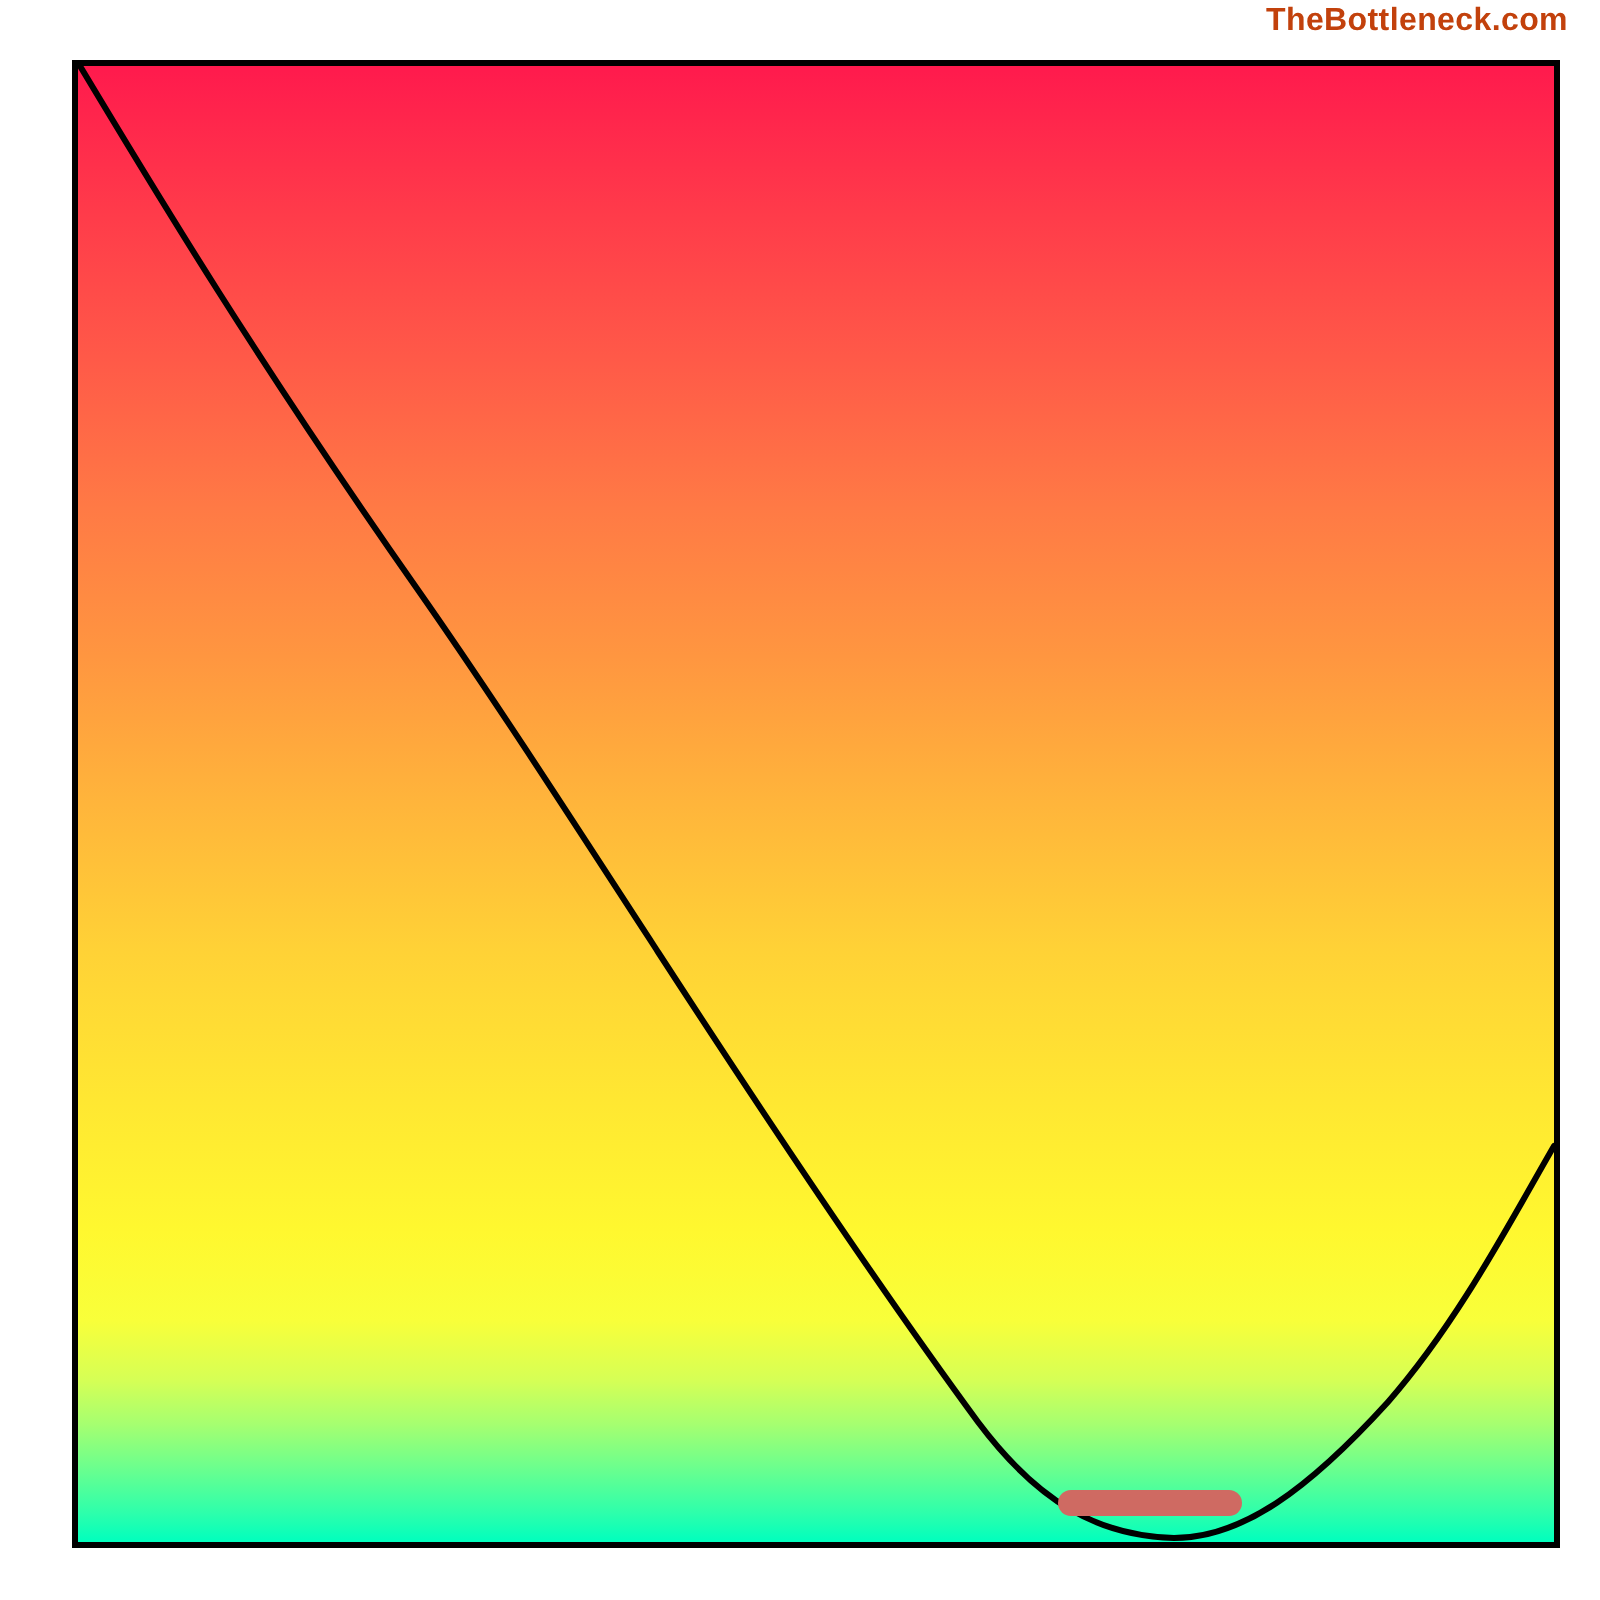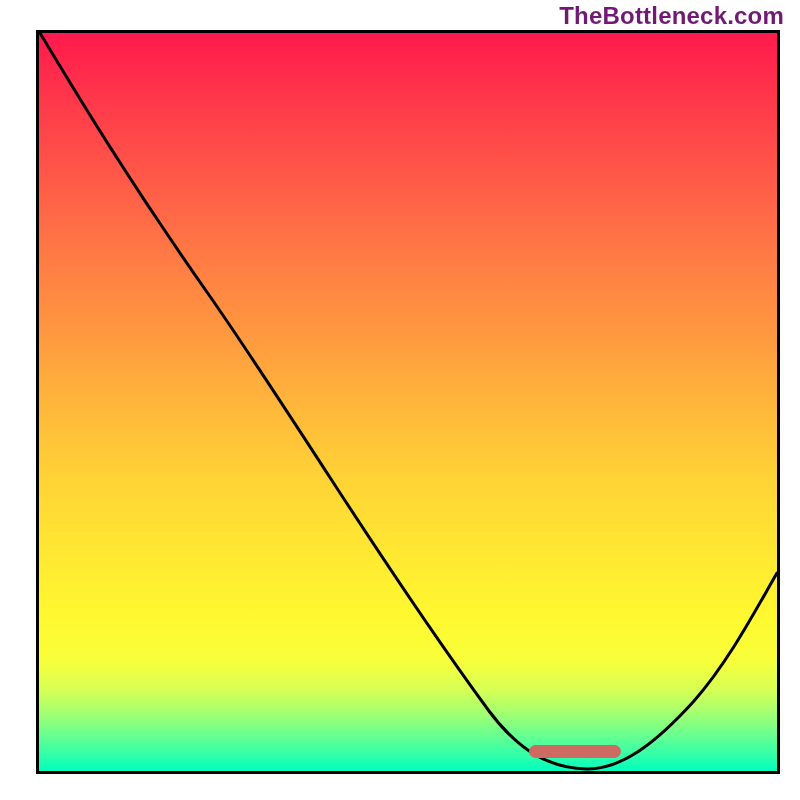--- a/index.html
+++ b/index.html
@@ -12,23 +12,23 @@
   }
   .container {
     position: relative;
     width: 800px;
     height: 800px;
   }
   .watermark {
     position: absolute;
     top: 2px;
     right: 16px;
-    font-size: 24px;
+    font-size: 16px;
     font-weight: bold;
-    color: #701a75;
+    color: #c2410c;
     letter-spacing: 0.2px;
   }
   .plot-area {
     position: absolute;
     left: 36px;
     top: 30px;
     width: 744px;
     height: 744px;
     border: 3px solid #000000;
     box-sizing: border-box;

